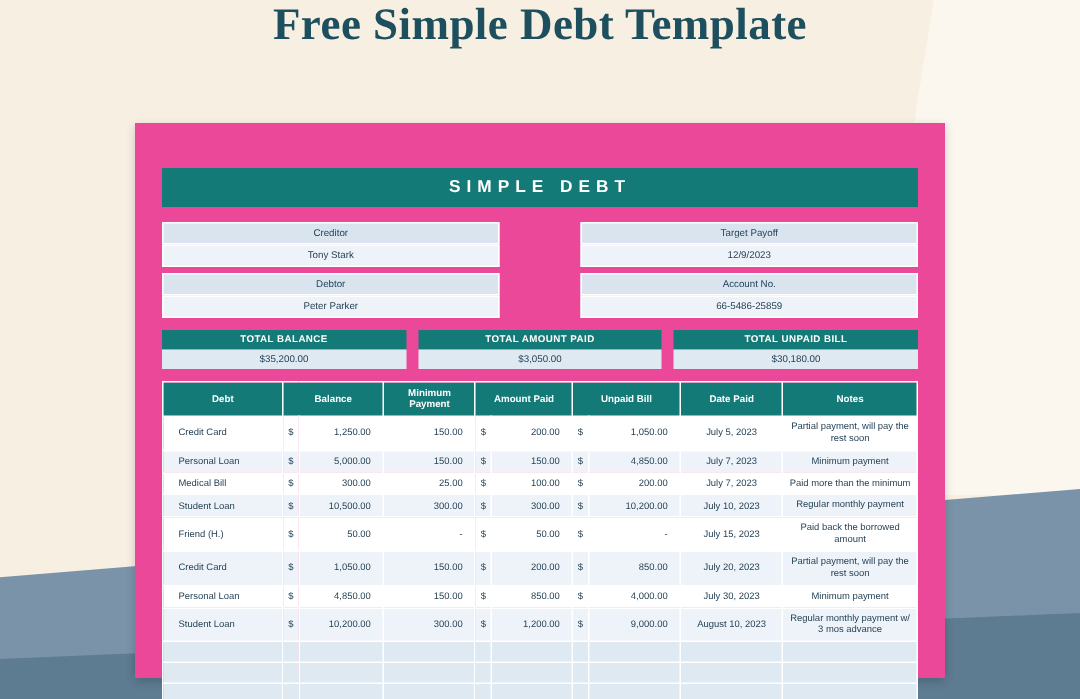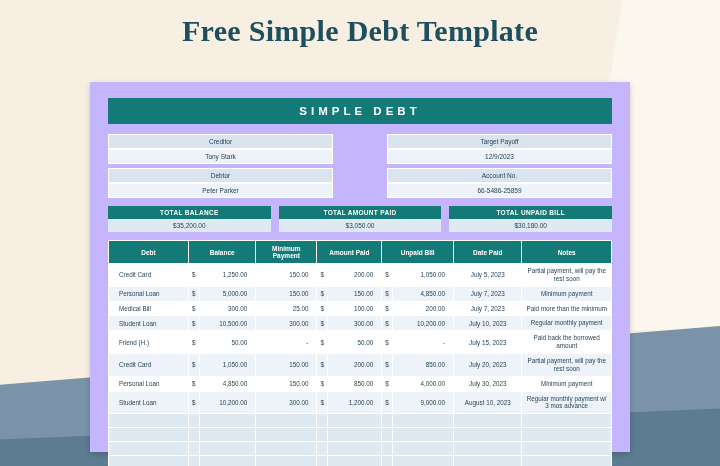--- a/index.html
+++ b/index.html
@@ -23,32 +23,32 @@
     background:#5d7b91;
     clip-path: polygon(0 62%, 100% 18%, 100% 100%, 0% 100%);
   }
   .bg-cream-right {
     position:absolute; right:0; top:0; width:150px; height:330px;
     background:#fbf7ee;
     clip-path: polygon(35% 0, 100% 0, 100% 100%, 0% 100%);
   }
 
   
-  .header { position:absolute; top:0; left:0; width:720px; text-align:center; padding-top:14px; }
+  .header { position:absolute; top:0; left:0; width:720px; text-align:center; }
   .title {
     font-family: "Liberation Serif", serif;
     font-size: 30px; font-weight: bold; color:#1d4f5e; letter-spacing:0.3px;
   }
   .subtitle { font-size: 11px; color:#33566a; margin-top:6px; }
 
   
   .sheet {
     position:absolute; left:90px; top:82px; width:540px; height:370px;
-    background:#c4b5fd; box-shadow:0 2px 6px rgba(0,0,0,0.18);
-    padding: 16px 18px 0 18px;
+    background:#ec4899; box-shadow:0 2px 6px rgba(0,0,0,0.18);
+    padding: 30px 18px 0 18px;
   }
   .sheet-title-bar {
     background:#147a78; color:#ffffff; text-align:center;
     font-size:11.5px; font-weight:bold; letter-spacing:4px;
     padding:7px 0; margin-bottom:10px;
   }
 
   
   .info-row { display:flex; gap:0; margin-bottom:4px; }
   .info-col { display:flex; flex-direction:column; }

